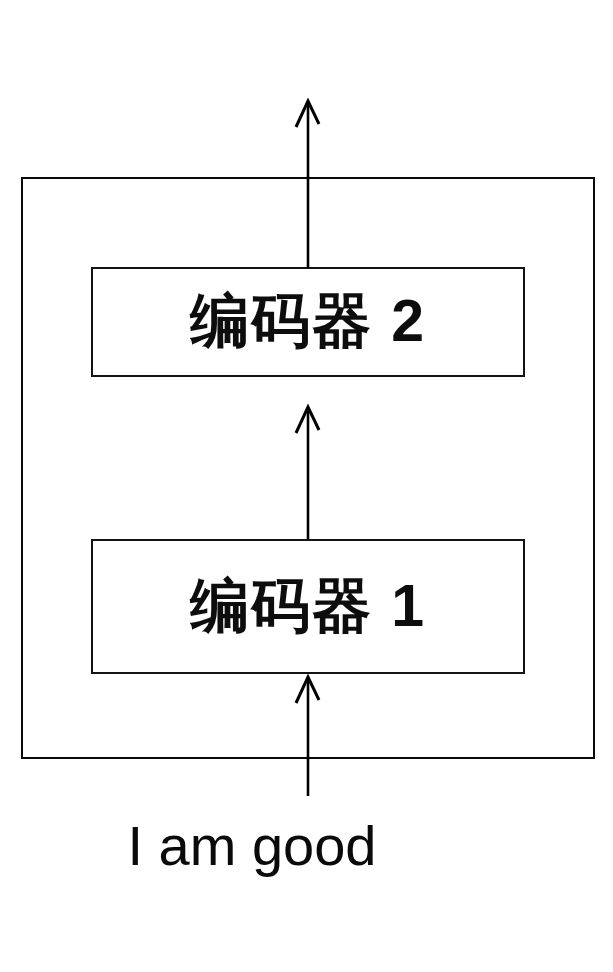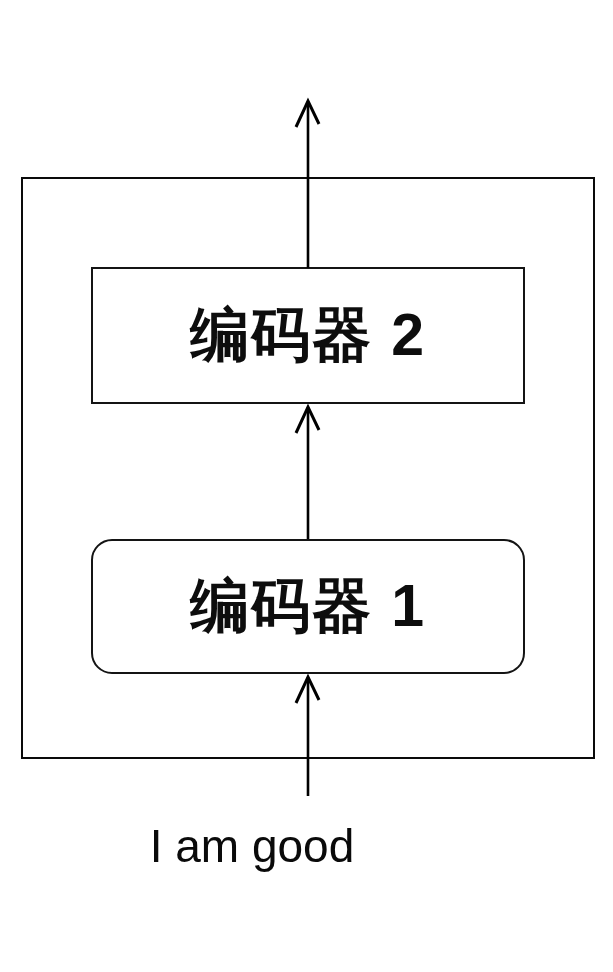--- a/index.html
+++ b/index.html
@@ -40,26 +40,25 @@
     width: 434px;
     border: 2px solid #141414;
     box-sizing: border-box;
     background: #ffffff;
     display: flex;
     align-items: center;
     justify-content: center;
   }
   .encoder-box.enc2 {
     top: 267px;
-    height: 137px;
+    height: 110px;
   }
   .encoder-box.enc1 {
     top: 539px;
     height: 135px;
-    border-radius: 21px;
   }
   .encoder-label {
     font-size: 59px;
     font-weight: bold;
     letter-spacing: 2px;
     white-space: nowrap;
     color: #0d0d0d;
   }
   .top-label {
     position: absolute;
@@ -72,21 +71,21 @@
     font-weight: bold;
     letter-spacing: 1px;
     color: #080808;
   }
   .bottom-label {
     position: absolute;
     left: 0;
     top: 804px;
     width: 504px;
     text-align: center;
-    font-size: 46px;
+    font-size: 56px;
     line-height: 84px;
     font-weight: normal;
     color: #0a0a0a;
   }
 </style>
 </head>
 <body>
 
 <div class="canvas">
 

